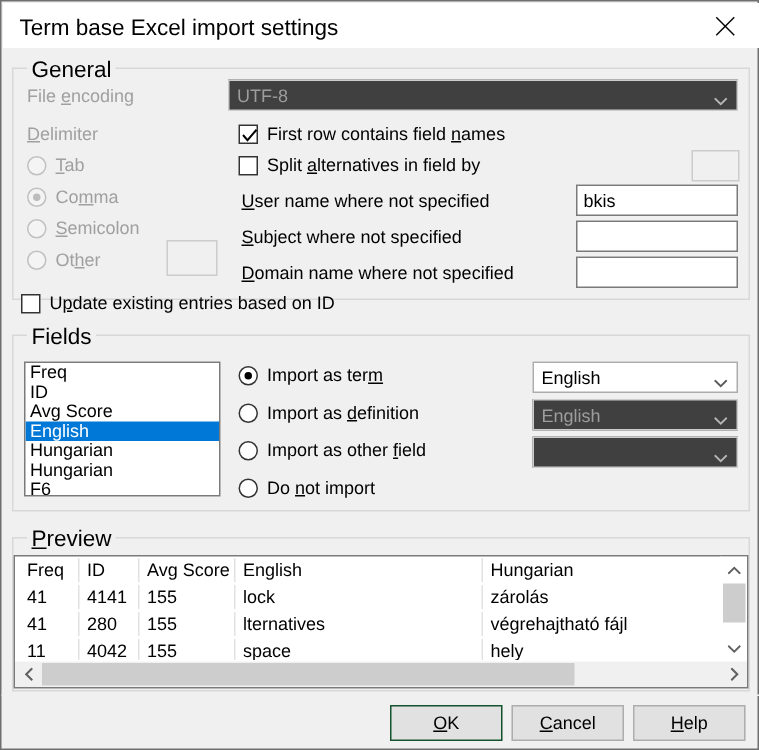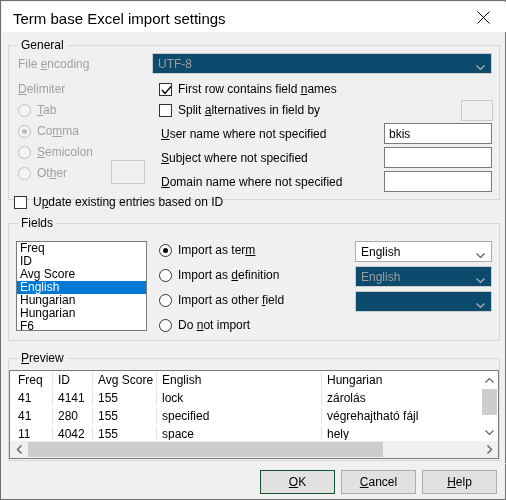--- a/index.html
+++ b/index.html
@@ -38,21 +38,21 @@
   .group{
     position:absolute;
     border:1px solid #d8d8d8;
     box-sizing:border-box;
   }
   .group-title{
     position:absolute;
     top:-8px;left:9px;
     background:#f0f0f0;
     padding:0 3px;
-    font-size:12px;
+    font-size:15px;
     color:#000;
     white-space:nowrap;
   }
   #group-general{left:7px;top:44px;width:492px;height:155px;}
   #group-fields{left:7px;top:222px;width:492px;height:118px;}
   #group-preview{left:7px;top:357px;width:492px;height:103px;}
   .lbl{
     position:absolute;
     font-size:12px;
     color:#000;
@@ -72,21 +72,21 @@
   }
   .combo .cval{
     position:absolute;left:5px;top:3px;
     white-space:nowrap;
   }
   .combo .chev{
     position:absolute;right:6px;top:6px;
     width:9px;height:6px;
   }
   .combo.disabled{
-    background:#0c4a6e;
+    background:#404040;
     border-color:#cccccc;
     color:#9d9d9d;
   }
   
   .txt{
     position:absolute;
     box-sizing:border-box;
     border:1px solid #7a7a7a;
     background:#ffffff;
     height:21px;
@@ -382,21 +382,21 @@
           <div class="pv-cell" style="left: 317px; width: 150px;">zárolás</div>
         </div>
         <div class="pv-row">
           <div class="pv-div" style="left: 42px;"></div>
           <div class="pv-div" style="left: 82px;"></div>
           <div class="pv-div" style="left: 146px;"></div>
           <div class="pv-div" style="left: 311px;"></div>
           <div class="pv-cell" style="left: 8px; width: 34px;">41</div>
           <div class="pv-cell" style="left: 48px; width: 34px;">280</div>
           <div class="pv-cell" style="left: 88px; width: 58px;">155</div>
-          <div class="pv-cell" style="left: 152px; width: 155px;">specified</div>
+          <div class="pv-cell" style="left: 152px; width: 155px;">lternatives</div>
           <div class="pv-cell" style="left: 317px; width: 150px;">végrehajtható fájl</div>
         </div>
         <div class="pv-row">
           <div class="pv-div" style="left: 42px;"></div>
           <div class="pv-div" style="left: 82px;"></div>
           <div class="pv-div" style="left: 146px;"></div>
           <div class="pv-div" style="left: 311px;"></div>
           <div class="pv-cell" style="left: 8px; width: 34px;">11</div>
           <div class="pv-cell" style="left: 48px; width: 34px;">4042</div>
           <div class="pv-cell" style="left: 88px; width: 58px;">155</div>

